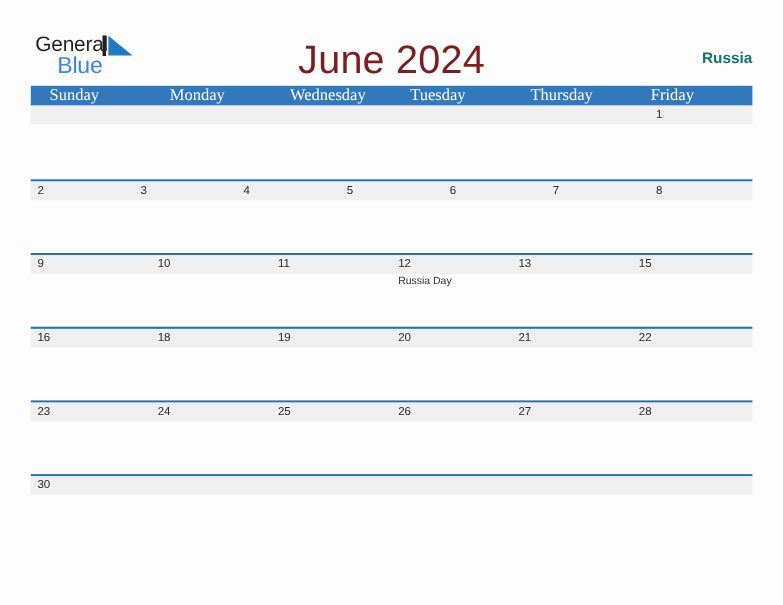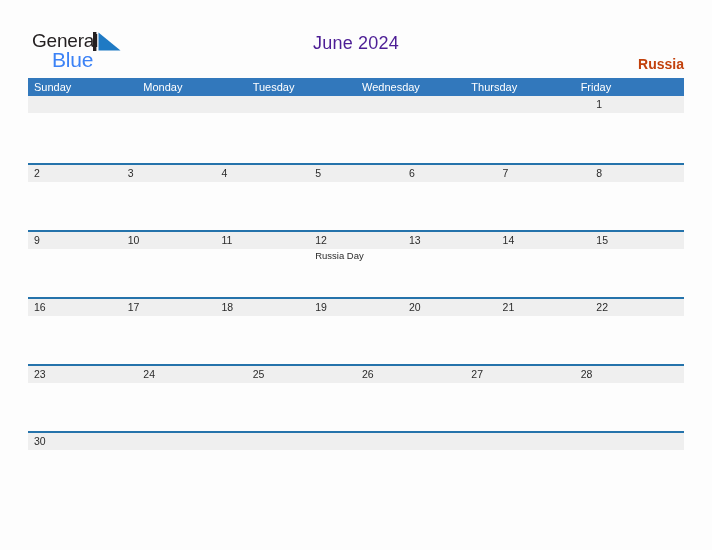--- a/index.html
+++ b/index.html
@@ -62,58 +62,59 @@
     width: 28px;
     height: 19px;
   }
 
   #cal-title {
     position: absolute;
     left: 0;
     top: 33px;
     width: 712px;
     text-align: center;
-    font-size: 18px;
-    color: #4c1d95;
+    font-size: 36px;
+    color: #7f1d1d;
     font-weight: normal;
     letter-spacing: 0.2px;
   }
 
   #country {
     position: absolute;
     right: 28px;
-    top: 56px;
+    top: 44px;
     font-size: 14px;
     font-weight: bold;
-    color: #c2410c;
+    color: #0f766e;
     padding-left: 14px;
   }
 
   
   #calendar {
     position: absolute;
     left: 28px;
     top: 78px;
     width: 656px;
   }
 
   #dow-row {
     display: flex;
     width: 656px;
     height: 18px;
     background: #3278bc;
   }
   .dow {
     flex: 1 1 0;
-    font-size: 11px;
+    font-size: 15px;
     color: #ffffff;
     line-height: 18px;
-    padding-left: 6px;
+    padding-left: 17px;
     white-space: nowrap;
     overflow: hidden;
+    font-family: Liberation Serif, serif;
   }
 
   .week {
     width: 656px;
     height: 67px;
     border-top: 2px solid #2573ab;
     position: relative;
   }
   .week.first { border-top: none; }
 
@@ -183,22 +184,22 @@
 
     <div id="country">Russia</div>
 
   </div>
 
   <div id="calendar">
 
     <div id="dow-row">
       <div class="dow">Sunday</div>
       <div class="dow">Monday</div>
+      <div class="dow">Wednesday</div>
       <div class="dow">Tuesday</div>
-      <div class="dow">Wednesday</div>
       <div class="dow">Thursday</div>
       <div class="dow">Friday</div>
     </div>
 
     <div id="weeks-container">
         <div class="week first">
           <div class="band-strip"></div>
           <div class="week-inner">
             <div class="day">
               <div class="day-num"></div>
@@ -282,41 +283,33 @@
               <div class="day-num">12</div>
               <div class="day-events">
                 <div class="event">Russia Day</div>
               </div>
             </div>
             <div class="day">
               <div class="day-num">13</div>
               <div class="day-events"></div>
             </div>
             <div class="day">
-              <div class="day-num">14</div>
-              <div class="day-events"></div>
-            </div>
-            <div class="day">
               <div class="day-num">15</div>
               <div class="day-events"></div>
             </div>
           </div>
         </div>
         <div class="week">
           <div class="band-strip"></div>
           <div class="week-inner">
             <div class="day">
               <div class="day-num">16</div>
               <div class="day-events"></div>
             </div>
             <div class="day">
-              <div class="day-num">17</div>
-              <div class="day-events"></div>
-            </div>
-            <div class="day">
               <div class="day-num">18</div>
               <div class="day-events"></div>
             </div>
             <div class="day">
               <div class="day-num">19</div>
               <div class="day-events"></div>
             </div>
             <div class="day">
               <div class="day-num">20</div>
               <div class="day-events"></div>

